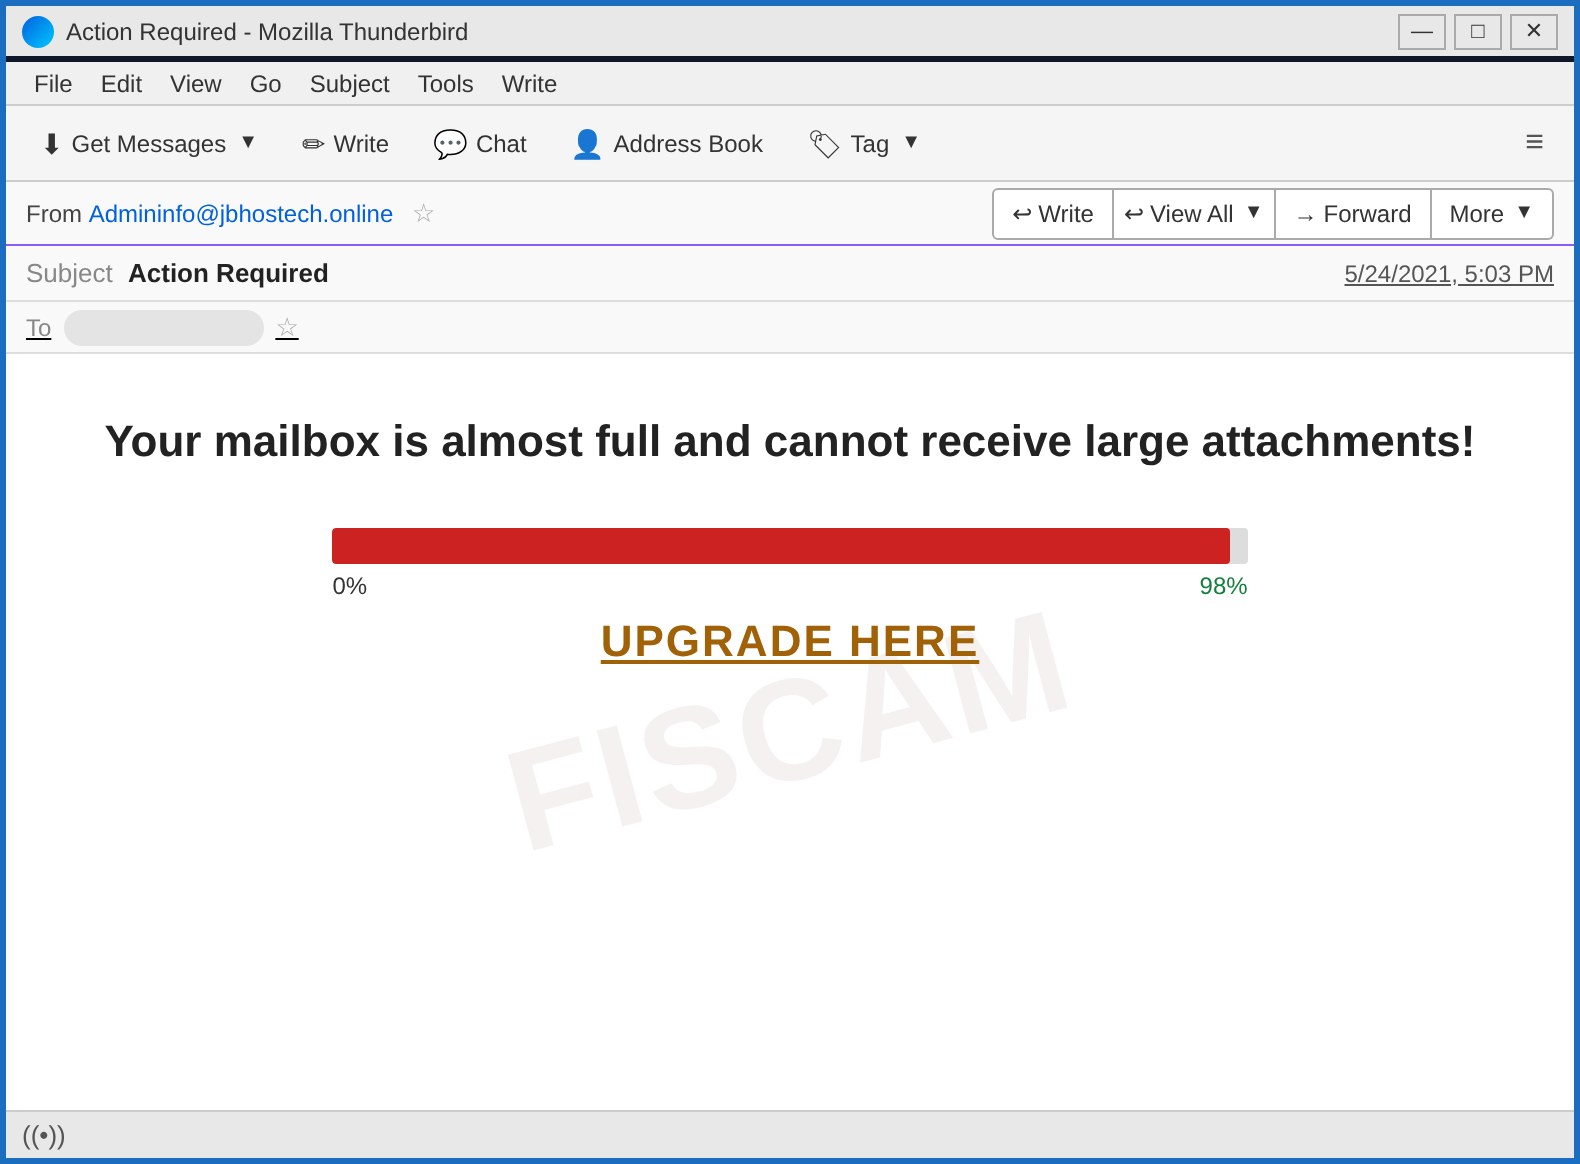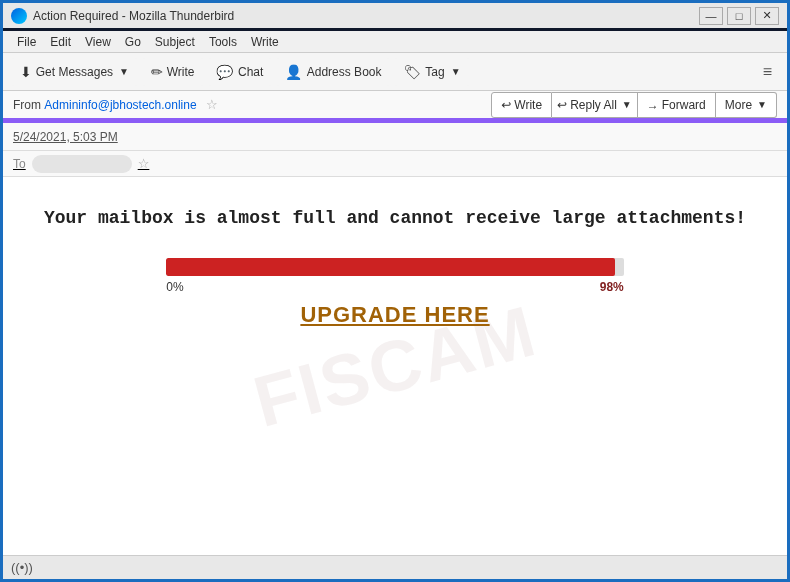--- a/index.html
+++ b/index.html
@@ -107,21 +107,21 @@
       color: #555;
     }
 
     
     .action-bar {
       background: #f9f9f9;
       display: flex;
       align-items: center;
       justify-content: space-between;
       padding: 4px 10px;
-      border-bottom: 5px solid #8b5cf6;
+      border-bottom: 1px solid #8b5cf6;
       height: 32px;
     }
     .from-field {
       font-size: 12px;
       color: #444;
     }
     .from-email {
       color: #0060df;
       font-weight: 500;
     }
@@ -225,27 +225,26 @@
     .email-content {
       position: relative;
       z-index: 1;
       width: 100%;
       display: flex;
       flex-direction: column;
       align-items: center;
     }
 
     .email-title {
-      font-size: 18px;
+      font-size: 22px;
       font-weight: bold;
       color: #222;
       text-align: center;
       margin-bottom: 28px;
       line-height: 1.3;
-      font-family: Liberation Mono, monospace;
     }
 
     .progress-container {
       width: 65%;
       margin-bottom: 8px;
     }
     .progress-bar-bg {
       width: 100%;
       height: 18px;
       background: #ddd;
@@ -257,21 +256,21 @@
       background: #cc2222;
       border-radius: 2px;
     }
     .progress-labels {
       display: flex;
       justify-content: space-between;
       margin-top: 4px;
       font-size: 12px;
     }
     .progress-label-start { color: #333; }
-    .progress-label-end { color: #7f1d1d; font-weight: bold; }
+    .progress-label-end { color: #15803d; font-weight: normal; }
 
     .email-warning {
       font-size: 12px;
       color: #333;
       text-align: center;
       margin: 22px 0 18px 0;
       font-family: 'Courier New', monospace;
       line-height: 1.6;
     }
 
@@ -368,35 +367,39 @@
       <span class="from-email">Admininfo@jbhostech.online</span>
       <span class="star-icon" style="margin-left:6px;">☆</span>
     </div>
     <div class="action-buttons">
       <button class="action-btn">
         <span>↩</span>
         <span>Write</span>
       </button>
       <button class="action-btn action-btn-split action-btn-reply-all">
         <span>↩</span>
-        <span>Reply All</span>
+        <span>View All</span>
         <span style="font-size:10px; margin-left:2px;">▼</span>
       </button>
       <button class="action-btn action-btn-forward" style="border-left:none;">
         <span>→</span>
         <span>Forward</span>
       </button>
       <button class="action-btn action-btn-more" style="border-left:none;">
         <span>More</span>
         <span style="font-size:10px; margin-left:2px;">▼</span>
       </button>
     </div>
   </div>
 
   <div class="subject-bar">
+    <div>
+      <span class="subject-label">Subject</span>
+      <strong class="subject-value">Action Required</strong>
+    </div>
     <div class="date-text">5/24/2021, 5:03 PM</div>
   </div>
 
   <div class="to-bar">
     <span class="to-label">To</span>
     <div class="to-value"></div>
     <span class="star-icon">☆</span>
   </div>
 
   <div class="email-body">

